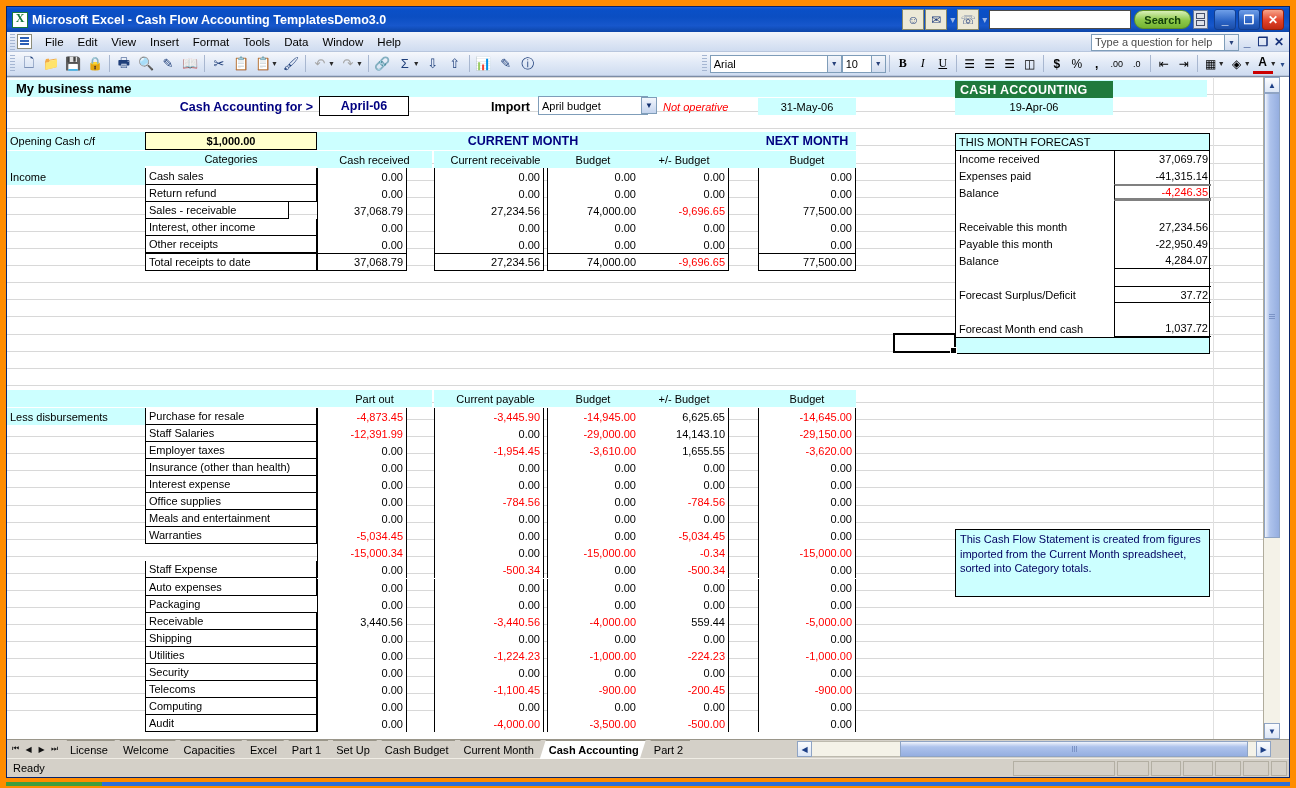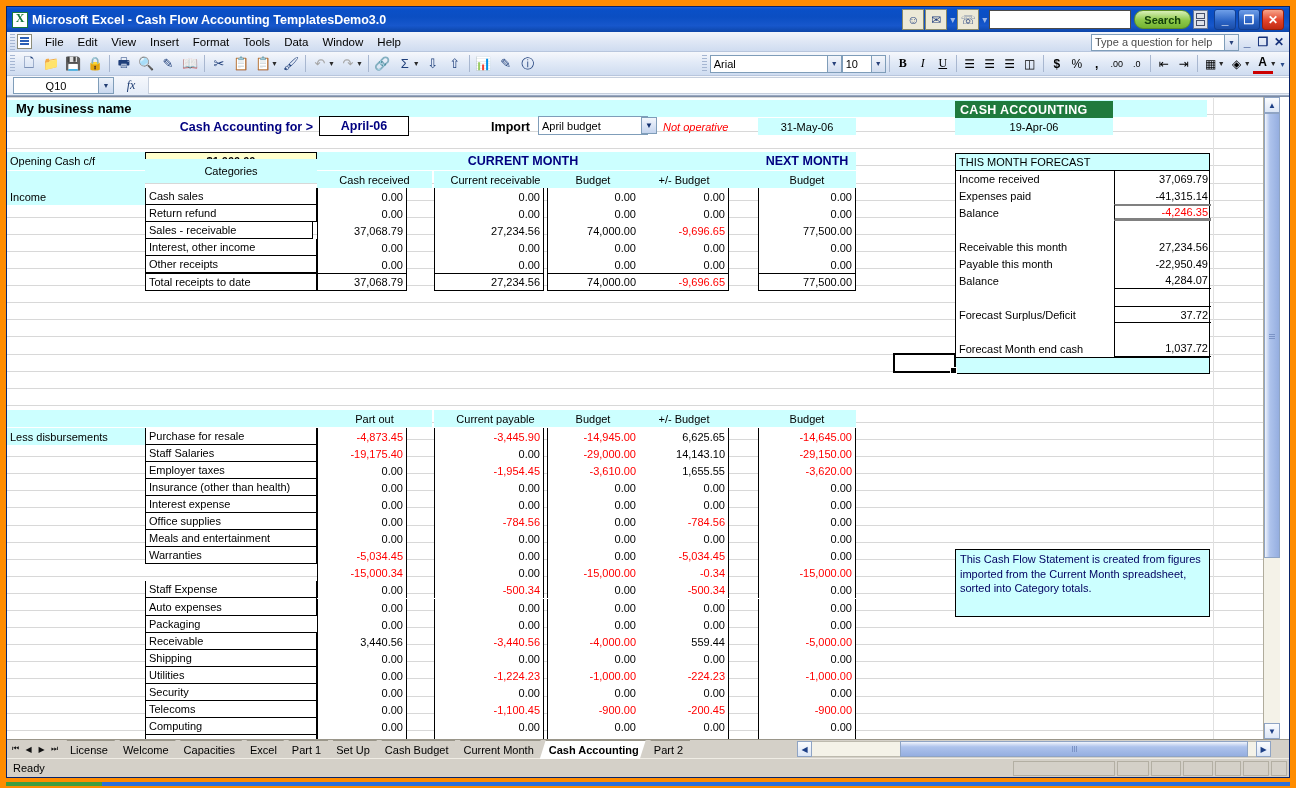--- a/index.html
+++ b/index.html
@@ -552,26 +552,20 @@
       <div class="tbar-sep"></div>
       <div class="fmt-btn">▦</div>
       <div class="t-drop">▼</div>
       <div class="fmt-btn">◈</div>
       <div class="t-drop">▼</div>
       <div class="fmt-btn" style="font-weight:bold;border-bottom:3px solid #c00">A</div>
       <div class="t-drop">▼</div>
       <div class="overflow-grip">▾</div>
     </div>
 
-    <div class="formulabar">
-      <div class="namebox">Q10</div>
-      <div class="namebox-arrow">▼</div>
-      <div class="fx">fx</div>
-      <div class="formula-input"></div>
-    </div>
 
     <div class="sheetwrap">
       <div class="gridpane" id="gridpane">
         <div class="gridlines" id="gridlines">
             <div class="gline" style="top: 0px;"></div>
             <div class="gline" style="top: 17px;"></div>
             <div class="gline" style="top: 34px;"></div>
             <div class="gline" style="top: 51px;"></div>
             <div class="gline" style="top: 68px;"></div>
             <div class="gline" style="top: 86px;"></div>
@@ -622,41 +616,41 @@
             <div class="cell ctr cyan" style="left: 751px; top: 21px; width: 98px; height: 17px;">31-May-06</div>
             <div class="cell greenhdr txt" style="left: 948px; top: 4px; width: 158px; height: 17px;;padding-left:5px;">CASH ACCOUNTING</div>
             <div class="cell ctr cyan" style="left: 948px; top: 21px; width: 158px; height: 17px;">19-Apr-06</div>
             <div class="cell txt cyan" style="left: 0px; top: 55px; width: 138px; height: 18px;">Opening Cash c/f</div>
             <div class="cell ctr yellow bx bold" style="left: 138px; top: 55px; width: 172px; height: 18px;;font-size:11px;">$1,000.00</div>
             <div class="cell ctr cyan bnavy" style="left: 310px; top: 55px; width: 412px; height: 18px;;font-size:12.5px;">CURRENT MONTH</div>
             <div class="cell cyan" style="left: 722px; top: 55px; width: 29px; height: 18px;"></div>
             <div class="cell ctr cyan bnavy" style="left: 751px; top: 55px; width: 98px; height: 18px;;font-size:12.5px;">NEXT MONTH</div>
             <div class="cell txt cyan" style="left: 948px; top: 56px; width: 255px; height: 17px;;border:1px solid #000;border-bottom:none;padding-left:3px;">THIS MONTH FORECAST</div>
             <div class="cell cyan" style="left: 0px; top: 74px; width: 138px; height: 17px;"></div>
-            <div class="cell ctr cyan" style="left: 138px; top: 62px; width: 172px; height: 24px;">Categories</div>
+            <div class="cell ctr cyan" style="left: 138px; top: 74px; width: 172px; height: 15px;">Categories</div>
             <div class="cell ctr cyan" style="left: 310px; top: 74px; width: 115px; height: 17px;">Cash received</div>
             <div class="cell ctr cyan" style="left: 427px; top: 74px; width: 123px; height: 17px;">Current receivable</div>
             <div class="cell ctr cyan" style="left: 540px; top: 74px; width: 92px; height: 17px;">Budget</div>
             <div class="cell ctr cyan" style="left: 632px; top: 74px; width: 90px; height: 17px;">+/- Budget</div>
             <div class="cell cyan" style="left: 722px; top: 74px; width: 29px; height: 17px;"></div>
             <div class="cell ctr cyan" style="left: 751px; top: 74px; width: 98px; height: 17px;">Budget</div>
             <div class="cell txt cyan" style="left: 0px; top: 91px; width: 138px; height: 17px;">Income</div>
             <div class="cell txt bx" style="left: 138px; top: 91px; width: 172px; height: 17px;;border-top:none;background:#fff;">Cash sales</div>
             <div class="cell num bl br" style="left: 310px; top: 91px; width: 90px; height: 17px;;border-top:none;background:#fff;">0.00</div>
             <div class="cell num bl br" style="left: 427px; top: 91px; width: 110px; height: 17px;;border-top:none;background:#fff;">0.00</div>
             <div class="cell num bl" style="left: 540px; top: 91px; width: 92px; height: 17px;;border-top:none;background:#fff;">0.00</div>
             <div class="cell num br" style="left: 632px; top: 91px; width: 90px; height: 17px;;border-top:none;background:#fff;">0.00</div>
             <div class="cell num bl br" style="left: 751px; top: 91px; width: 98px; height: 17px;;border-top:none;background:#fff;">0.00</div>
             <div class="cell txt bx" style="left: 138px; top: 108px; width: 172px; height: 17px;;border-top:none;background:#fff;">Return refund</div>
             <div class="cell num bl br" style="left: 310px; top: 108px; width: 90px; height: 17px;;border-top:none;background:#fff;">0.00</div>
             <div class="cell num bl br" style="left: 427px; top: 108px; width: 110px; height: 17px;;border-top:none;background:#fff;">0.00</div>
             <div class="cell num bl" style="left: 540px; top: 108px; width: 92px; height: 17px;;border-top:none;background:#fff;">0.00</div>
             <div class="cell num br" style="left: 632px; top: 108px; width: 90px; height: 17px;;border-top:none;background:#fff;">0.00</div>
             <div class="cell num bl br" style="left: 751px; top: 108px; width: 98px; height: 17px;;border-top:none;background:#fff;">0.00</div>
-            <div class="cell txt bx" style="left: 138px; top: 125px; width: 168px; height: 17px;;border-top:none;background:#fff;">Sales - receivable</div>
+            <div class="cell txt bx" style="left: 138px; top: 125px; width: 144px; height: 17px;;border-top:none;background:#fff;">Sales - receivable</div>
             <div class="cell num bl br" style="left: 310px; top: 125px; width: 90px; height: 17px;;border-top:none;background:#fff;">37,068.79</div>
             <div class="cell num bl br" style="left: 427px; top: 125px; width: 110px; height: 17px;;border-top:none;background:#fff;">27,234.56</div>
             <div class="cell num bl" style="left: 540px; top: 125px; width: 92px; height: 17px;;border-top:none;background:#fff;">74,000.00</div>
             <div class="cell num br red" style="left: 632px; top: 125px; width: 90px; height: 17px;;border-top:none;background:#fff;">-9,696.65</div>
             <div class="cell num bl br" style="left: 751px; top: 125px; width: 98px; height: 17px;;border-top:none;background:#fff;">77,500.00</div>
             <div class="cell txt bx" style="left: 138px; top: 142px; width: 172px; height: 17px;;border-top:none;background:#fff;">Interest, other income</div>
             <div class="cell num bl br" style="left: 310px; top: 142px; width: 90px; height: 17px;;border-top:none;background:#fff;">0.00</div>
             <div class="cell num bl br" style="left: 427px; top: 142px; width: 110px; height: 17px;;border-top:none;background:#fff;">0.00</div>
             <div class="cell num bl" style="left: 540px; top: 142px; width: 92px; height: 17px;;border-top:none;background:#fff;">0.00</div>
             <div class="cell num br" style="left: 632px; top: 142px; width: 90px; height: 17px;;border-top:none;background:#fff;">0.00</div>
@@ -681,21 +675,21 @@
             <div class="cell cyan" style="left: 722px; top: 313px; width: 29px; height: 17px;"></div>
             <div class="cell ctr cyan" style="left: 751px; top: 313px; width: 98px; height: 17px;">Budget</div>
             <div class="cell txt cyan" style="left: 0px; top: 331px; width: 138px; height: 17px;">Less disbursements</div>
             <div class="cell txt bx" style="left: 138px; top: 331px; width: 172px; height: 17px;;border-top:none;background:#fff;">Purchase for resale</div>
             <div class="cell num bl br red" style="left: 310px; top: 331px; width: 90px; height: 17px;;border-top:none;background:#fff;">-4,873.45</div>
             <div class="cell num bl br red" style="left: 427px; top: 331px; width: 110px; height: 17px;;border-top:none;background:#fff;">-3,445.90</div>
             <div class="cell num bl red" style="left: 540px; top: 331px; width: 92px; height: 17px;;border-top:none;background:#fff;">-14,945.00</div>
             <div class="cell num br" style="left: 632px; top: 331px; width: 90px; height: 17px;;border-top:none;background:#fff;">6,625.65</div>
             <div class="cell num bl br red" style="left: 751px; top: 331px; width: 98px; height: 17px;;border-top:none;background:#fff;">-14,645.00</div>
             <div class="cell txt bx" style="left: 138px; top: 348px; width: 172px; height: 17px;;border-top:none;background:#fff;">Staff Salaries</div>
-            <div class="cell num bl br red" style="left: 310px; top: 348px; width: 90px; height: 17px;;border-top:none;background:#fff;">-19,175.40</div>
+            <div class="cell num bl br red" style="left: 310px; top: 348px; width: 90px; height: 17px;;border-top:none;background:#fff;">-12,391.99</div>
             <div class="cell num bl br" style="left: 427px; top: 348px; width: 110px; height: 17px;;border-top:none;background:#fff;">0.00</div>
             <div class="cell num bl red" style="left: 540px; top: 348px; width: 92px; height: 17px;;border-top:none;background:#fff;">-29,000.00</div>
             <div class="cell num br" style="left: 632px; top: 348px; width: 90px; height: 17px;;border-top:none;background:#fff;">14,143.10</div>
             <div class="cell num bl br red" style="left: 751px; top: 348px; width: 98px; height: 17px;;border-top:none;background:#fff;">-29,150.00</div>
             <div class="cell txt bx" style="left: 138px; top: 365px; width: 172px; height: 17px;;border-top:none;background:#fff;">Employer taxes</div>
             <div class="cell num bl br" style="left: 310px; top: 365px; width: 90px; height: 17px;;border-top:none;background:#fff;">0.00</div>
             <div class="cell num bl br red" style="left: 427px; top: 365px; width: 110px; height: 17px;;border-top:none;background:#fff;">-1,954.45</div>
             <div class="cell num bl red" style="left: 540px; top: 365px; width: 92px; height: 17px;;border-top:none;background:#fff;">-3,610.00</div>
             <div class="cell num br" style="left: 632px; top: 365px; width: 90px; height: 17px;;border-top:none;background:#fff;text-align:right;">1,655.55</div>
             <div class="cell num bl br red" style="left: 751px; top: 365px; width: 98px; height: 17px;;border-top:none;background:#fff;">-3,620.00</div>

